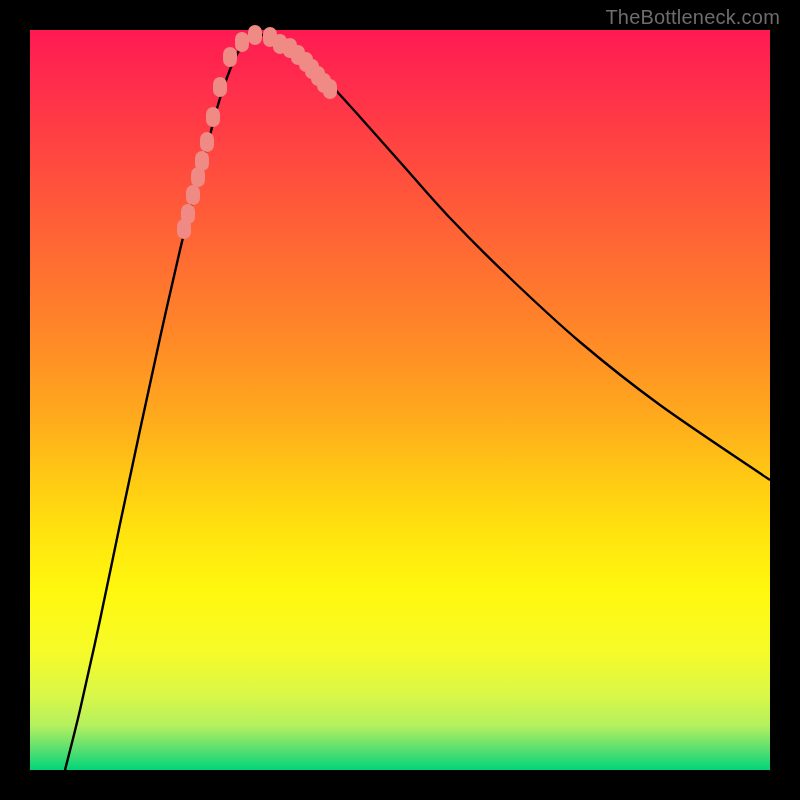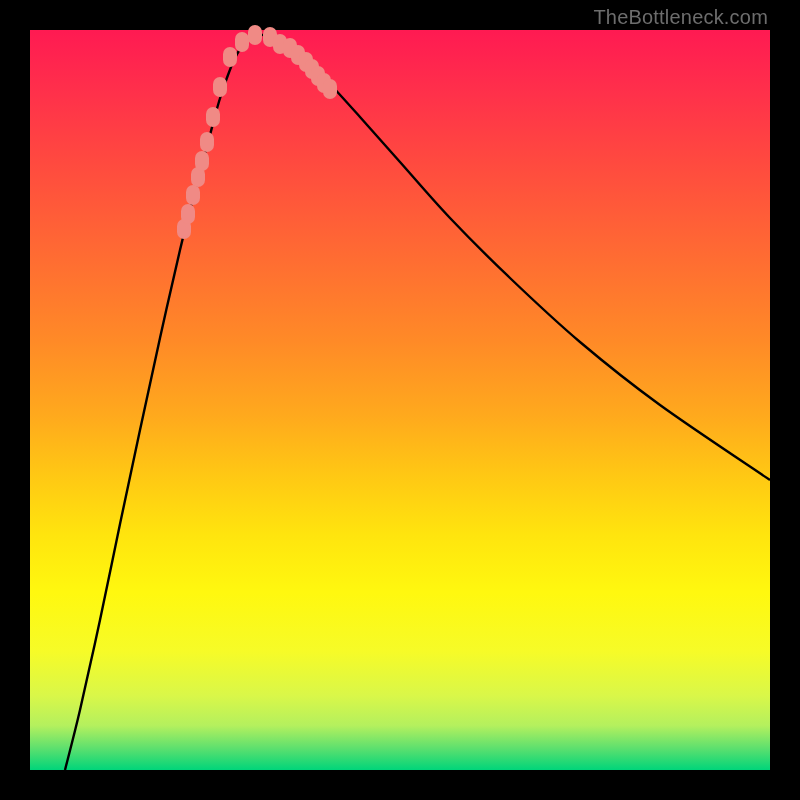--- a/index.html
+++ b/index.html
@@ -9,20 +9,21 @@
     height: 800px;
     overflow: hidden;
     font-family: Arial, Helvetica, sans-serif;
     background: #000;
   }
   .frame {
     position: relative;
     width: 780px;
     height: 800px;
     background: #000;
+    padding-left: 12px;
   }
   .plot {
     position: absolute;
     left: 30px;
     top: 30px;
     width: 740px;
     height: 740px;
     
     background: linear-gradient(
       to bottom,

